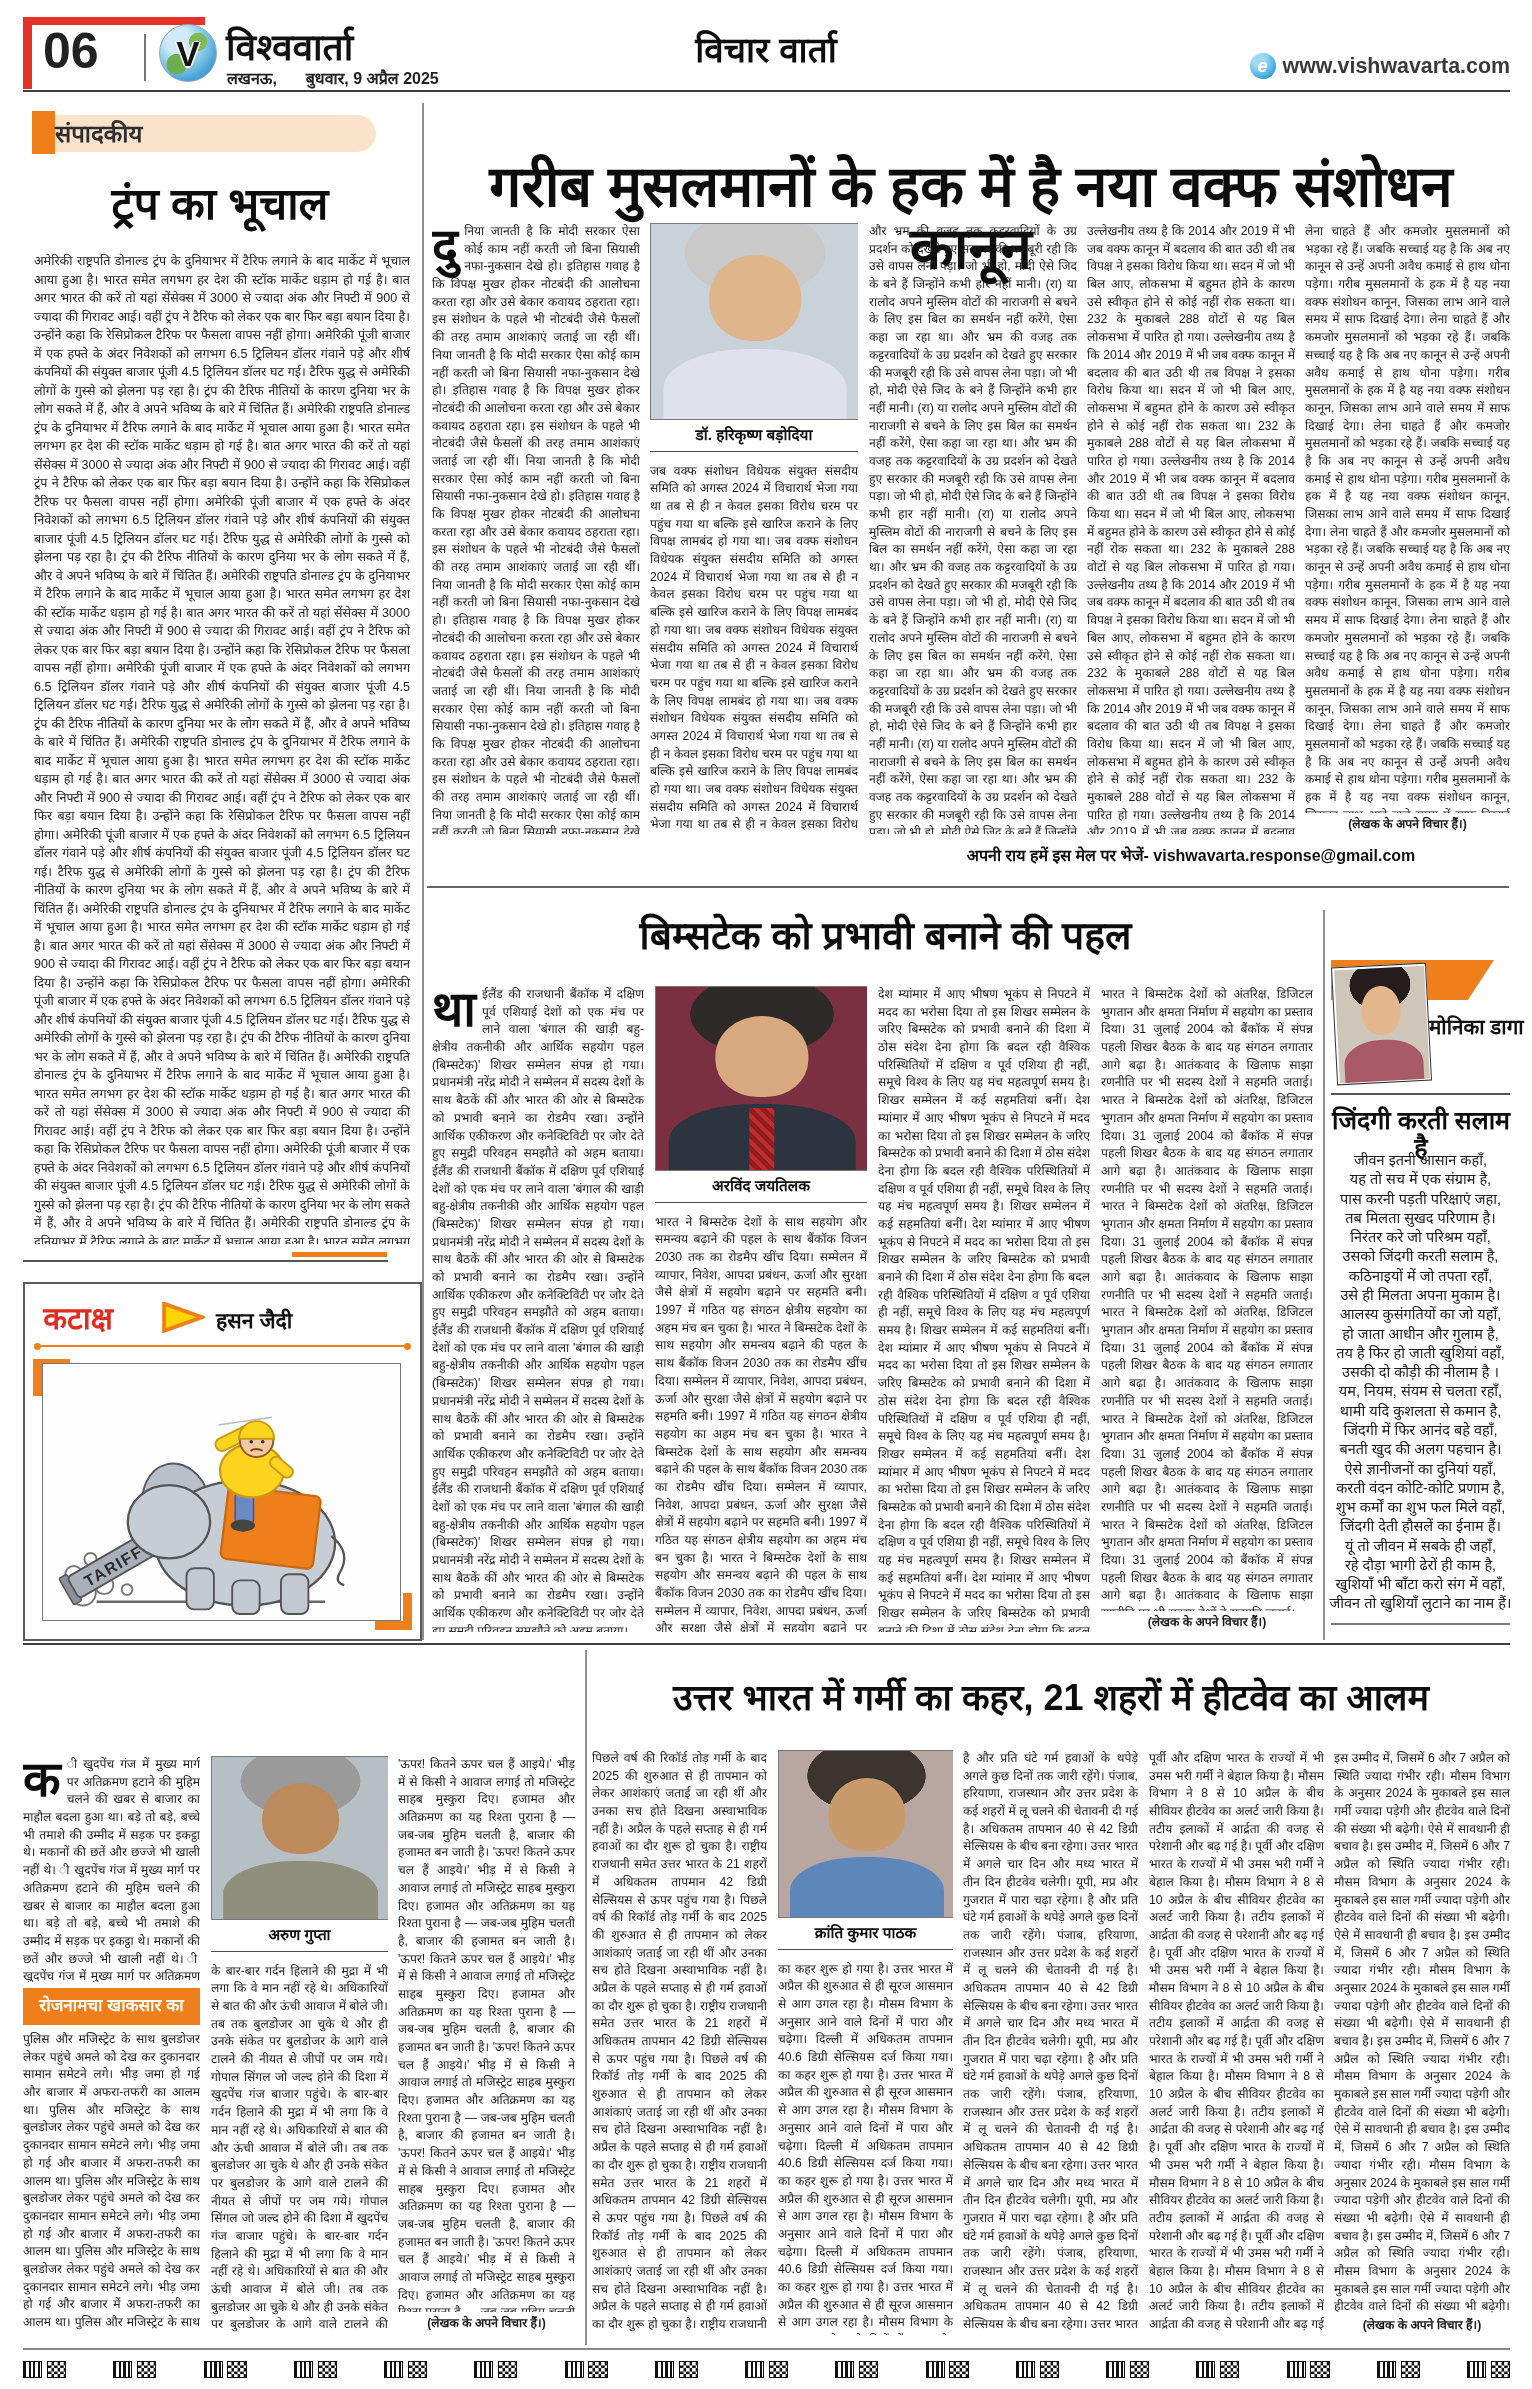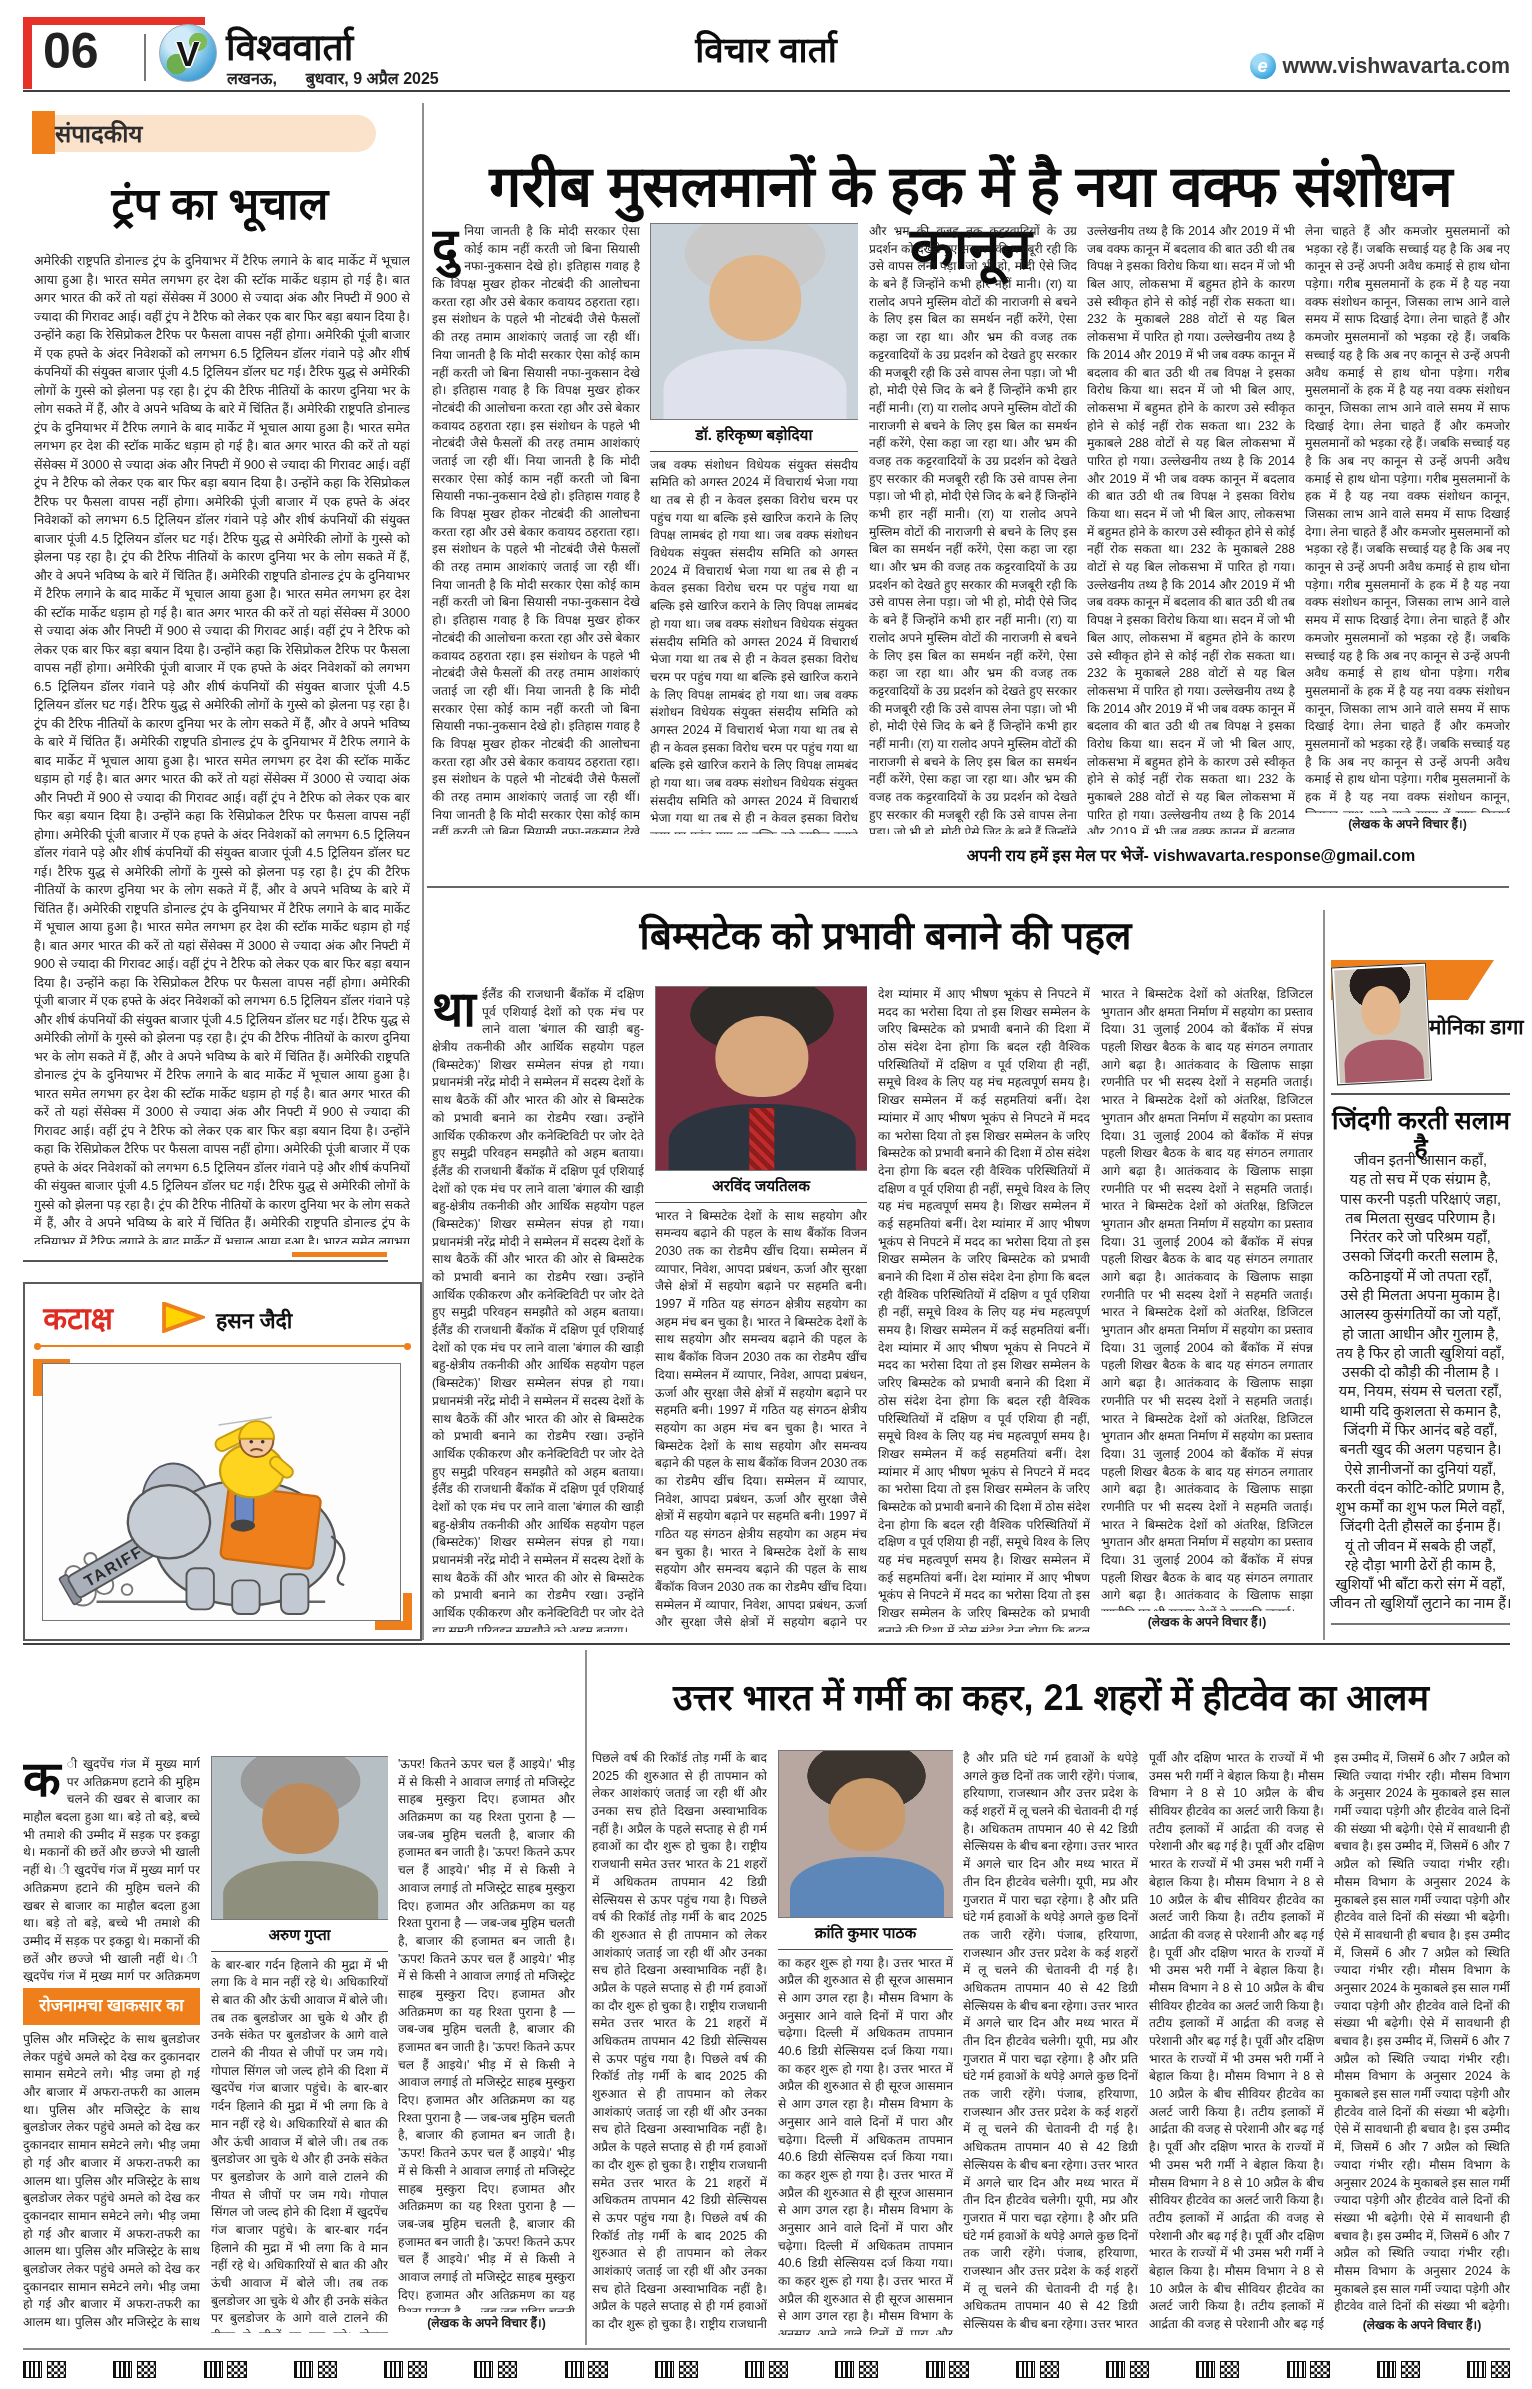--- a/index.html
+++ b/index.html
@@ -18,21 +18,21 @@
   .portrait::after{content:"";position:absolute;left:50%;bottom:-8%;width:88%;height:44%;
     transform:translateX(-50%);border-radius:46% 46% 0 0;background:var(--shirt)}
   .p-elder{--skin:#dfb68c;--hair:#c9c9c9;--shirt:#dfe2ec;--bg:#c9d2d9}
   .p-suit{--skin:#d8a97e;--hair:#2e2a28;--shirt:#2c3440;--bg:#7a3040}
   .p-suit .tie{position:absolute;left:50%;bottom:0;width:12%;height:34%;transform:translateX(-50%);
     background:repeating-linear-gradient(45deg,#c02b2b 0 4.6px,#8f1d1d 4.6px 9.2px);z-index:2}
   .p-woman{--skin:#e4b68e;--hair:#241d1b;--shirt:#a85a68;--bg:#cfc6ba}
   .p-kurta{--skin:#bd8a5c;--hair:#9a9a9a;--shirt:#8e8f7d;--bg:#b5bfc4}
   .p-check{--skin:#c99a6b;--hair:#3c342e;--shirt:#5d87b8;--bg:#b8a6a0}
   figcaption{font-weight:700;text-align:center;font-size:15.3px;padding:3.8px 0 4.6px;
-    border-bottom:1.5px solid #4a4a4a;margin-bottom:2px;color:#111}
+    border-bottom:1.5px solid #4a4a4a;margin-bottom:8px;color:#111}
   .closing{font-weight:700;text-align:center;font-size:12.2px;padding-top:3.1px;flex:0 0 auto}
   .vline{position:absolute;width:1.5px;background:#8f8f8f}
   .hline{position:absolute;height:1.5px;background:#555}
   .poem-lines{white-space:pre-line;text-align:center;font-size:14.5px;line-height:1.33;font-weight:500}
   .pm{width:43px;height:17px;display:flex;gap:4.6px}
   .pm::before{content:"";flex:1;background:repeating-linear-gradient(90deg,#111 0 2.3px,#fff 2.3px 4.6px);border:0.8px solid #111}
   .pm::after{content:"";flex:1;background:conic-gradient(#111 25%,#fff 0 50%,#111 0 75%,#fff 0) 0 0/6.1px 6.1px;border:0.8px solid #111}
   .tab-orange{background:#ee7f1b}
   .logo-globe{position:absolute;width:56px;height:56px;border-radius:50%;
     background:radial-gradient(circle at 30% 70%,#6fae4e 0 18%,rgba(0,0,0,0) 19%),

